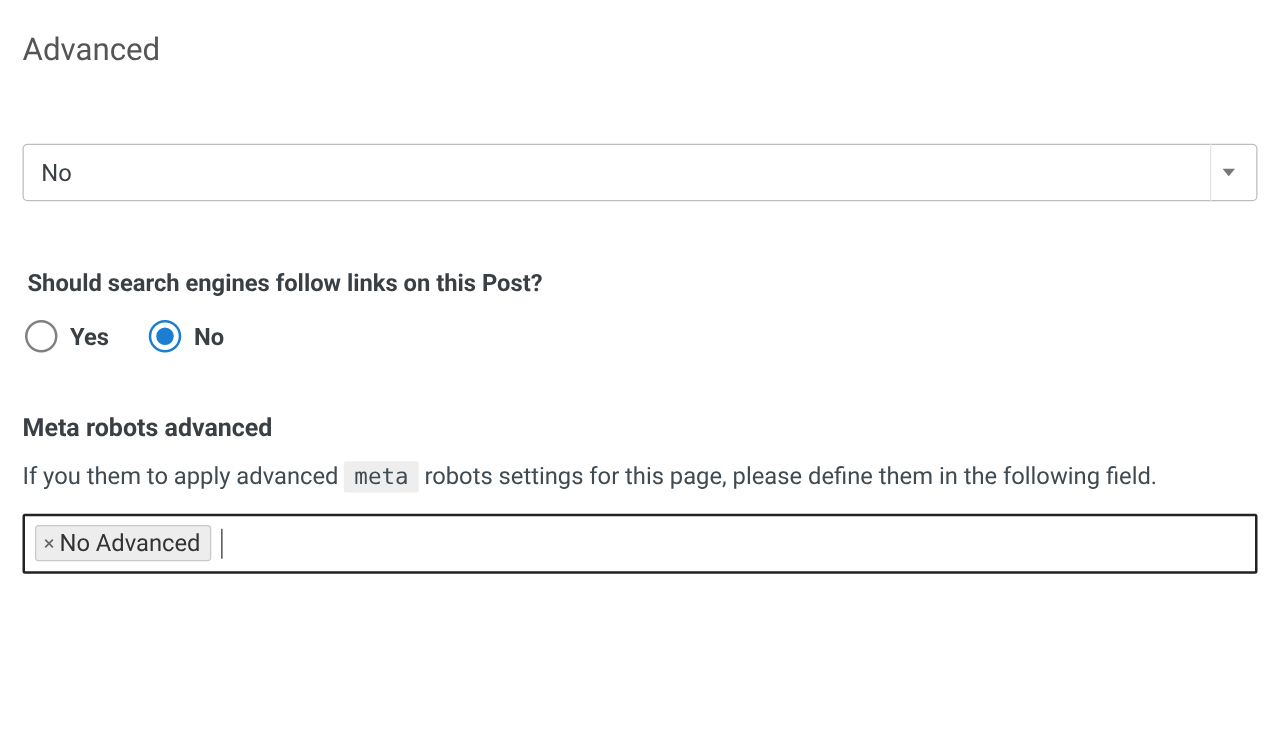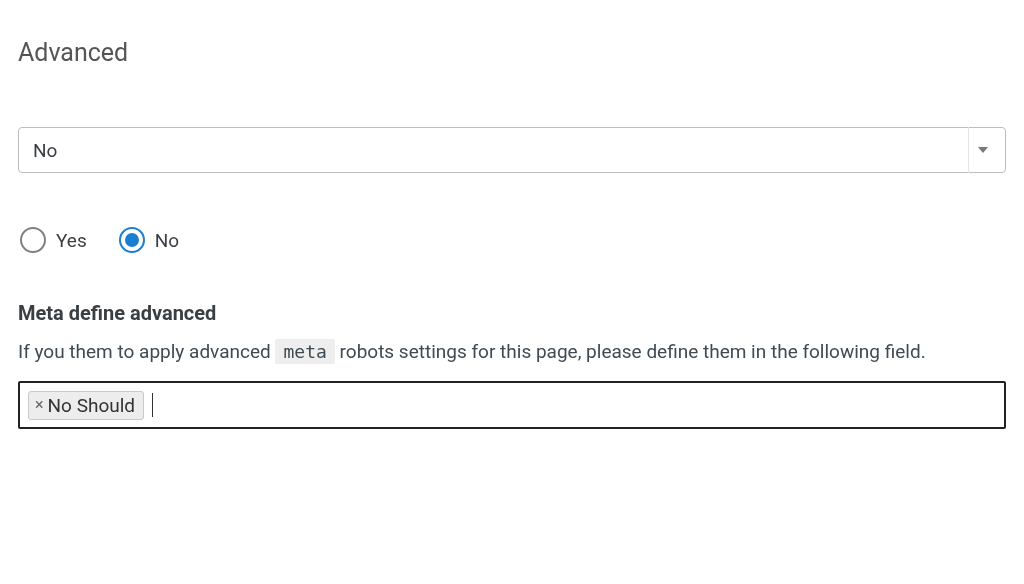--- a/index.html
+++ b/index.html
@@ -11,21 +11,21 @@
     color: #3b3b3b;
   }
   .wrap {
     padding: 18px 18px 0 18px;
   }
   .section-title {
     font-size: 25px;
     font-weight: 400;
     color: #555;
     margin-bottom: 60px;
-    margin-top: 20px;
+    margin-top: 8px;
   }
   .field-label {
     font-size: 19px;
     font-weight: 700;
     color: #3a3f44;
     margin-bottom: 14px;
   }
   .select-wrap {
     position: relative;
     width: 100%;
@@ -90,21 +90,21 @@
   .radio.checked::after {
     content: "";
     position: absolute;
     inset: 4px;
     background: #1b7ed1;
     border-radius: 50%;
   }
   .radio-label {
     font-size: 19px;
     color: #3a3f44;
-    font-weight: 400;
+    font-weight: 700;
   }
 
   .meta-label {
     font-size: 20px;
     font-weight: 700;
     color: #3a3f44;
     margin-bottom: 12px;
   }
   .helper {
     font-size: 19px;
@@ -165,39 +165,40 @@
     <div class="select">
       <span>No</span>
     </div>
     <div class="select-caret">
       <svg viewBox="0 0 10 10">
           <path d="M0 2 L5 8 L10 2 Z"></path>
         </svg>
     </div>
   </div>
 
+  <div class="field-label follow">Should search engines follow links on this Post?</div>
 
   <div class="radio-row">
     <div class="radio-item">
       <span class="radio"></span>
       <span class="radio-label">Yes</span>
     </div>
     <div class="radio-item">
       <span class="radio checked"></span>
       <span class="radio-label">No</span>
     </div>
   </div>
 
-  <div class="meta-label">Meta define advanced</div>
+  <div class="meta-label">Meta robots advanced</div>
 
   <p class="helper">
     <span>If you them to apply advanced </span><code>meta</code><span> robots settings for this page, please define them in the following field.</span>
   </p>
 
   <div class="tag-input">
     <span class="tag">
       <span class="tag-close">×</span>
-      <span>No Should</span>
+      <span>No Advanced</span>
     </span>
     <span class="cursor-bar"></span>
   </div>
 
 </div>
 
 </body></html>

